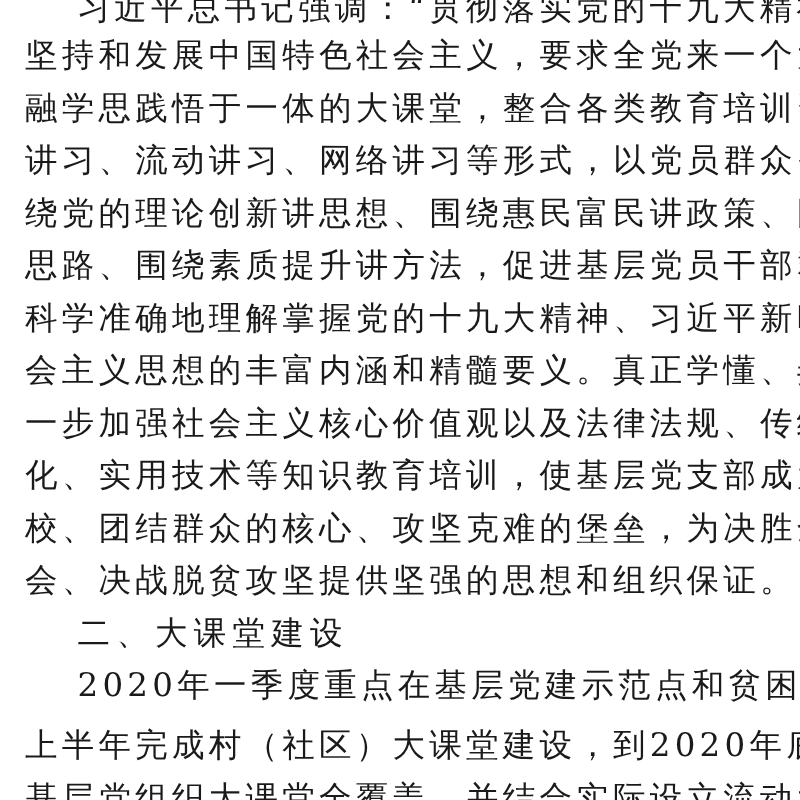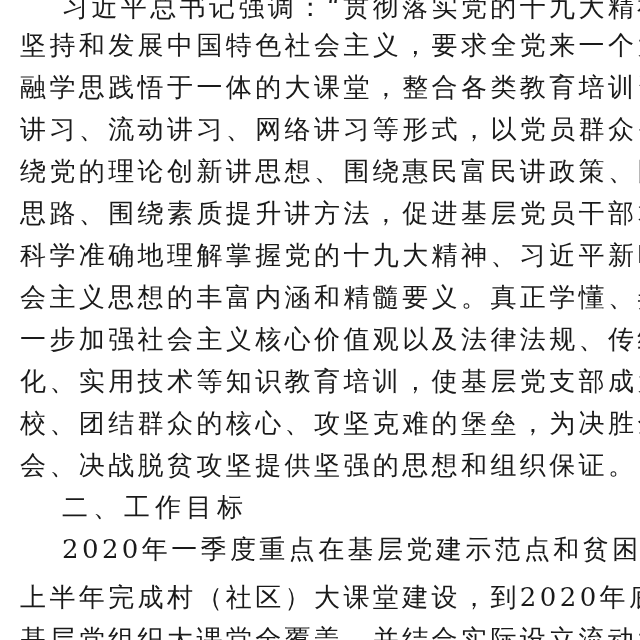--- a/index.html
+++ b/index.html
@@ -51,20 +51,20 @@
   <div class="line" style="top:114px;">讲习、流动讲习、网络讲习等形式，以党员群众需求为导向，围</div>
   <div class="line" style="top:156px;">绕党的理论创新讲思想、围绕惠民富民讲政策、围绕创业发展讲</div>
   <div class="line" style="top:198px;">思路、围绕素质提升讲方法，促进基层党员干部群众全面系统、</div>
   <div class="line" style="top:240px;">科学准确地理解掌握党的十九大精神、习近平新时代中国特色社</div>
   <div class="line" style="top:282px;">会主义思想的丰富内涵和精髓要义。真正学懂、弄通、做实，进</div>
   <div class="line" style="top:324px;">一步加强社会主义核心价值观以及法律法规、传统文化、科学文</div>
   <div class="line" style="top:366px;">化、实用技术等知识教育培训，使基层党支部成为教育党员的学</div>
   <div class="line" style="top:408px;">校、团结群众的核心、攻坚克难的堡垒，为决胜全面建成小康社</div>
   <div class="line partial-left" style="top:450px; width:auto;">会、决战脱贫攻坚提供坚强的思想和组织保证。</div>
 
-  <div class="line indent heading" style="top:492px; width:auto;">二、工作目标</div>
+  <div class="line indent heading" style="top:492px; width:auto;">二、大课堂建设</div>
 
   <div class="line indent" style="top:534px;">2020年一季度重点在基层党建示范点和贫困村建设大课堂，</div>
 
   <div class="line" style="top:582px;">上半年完成村（社区）大课堂建设，到2020年底，推动各领域</div>
   <div class="line" style="top:624px;">基层党组织大课堂全覆盖，并结合实际设立流动大课堂、网络大</div>
 
 </div>
 
 </body></html>

